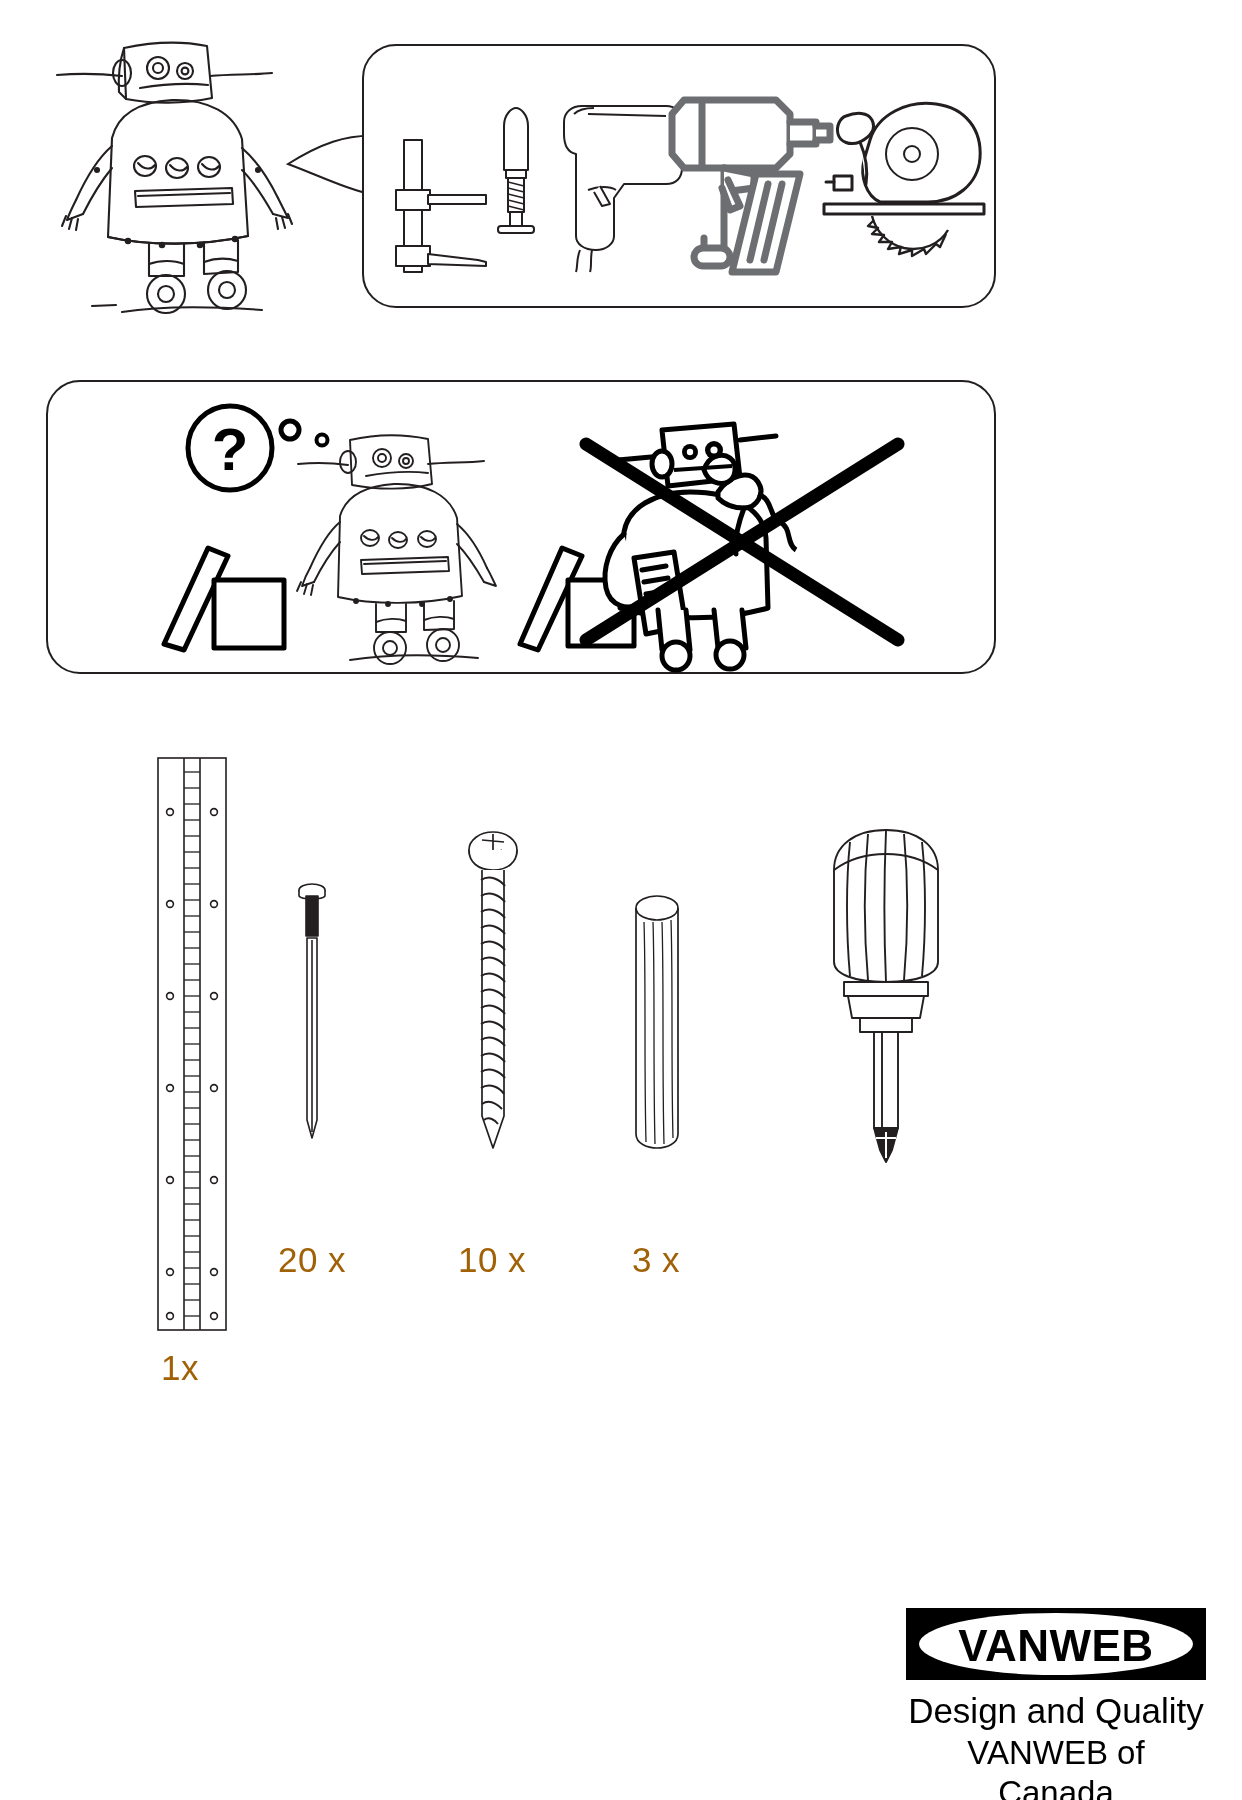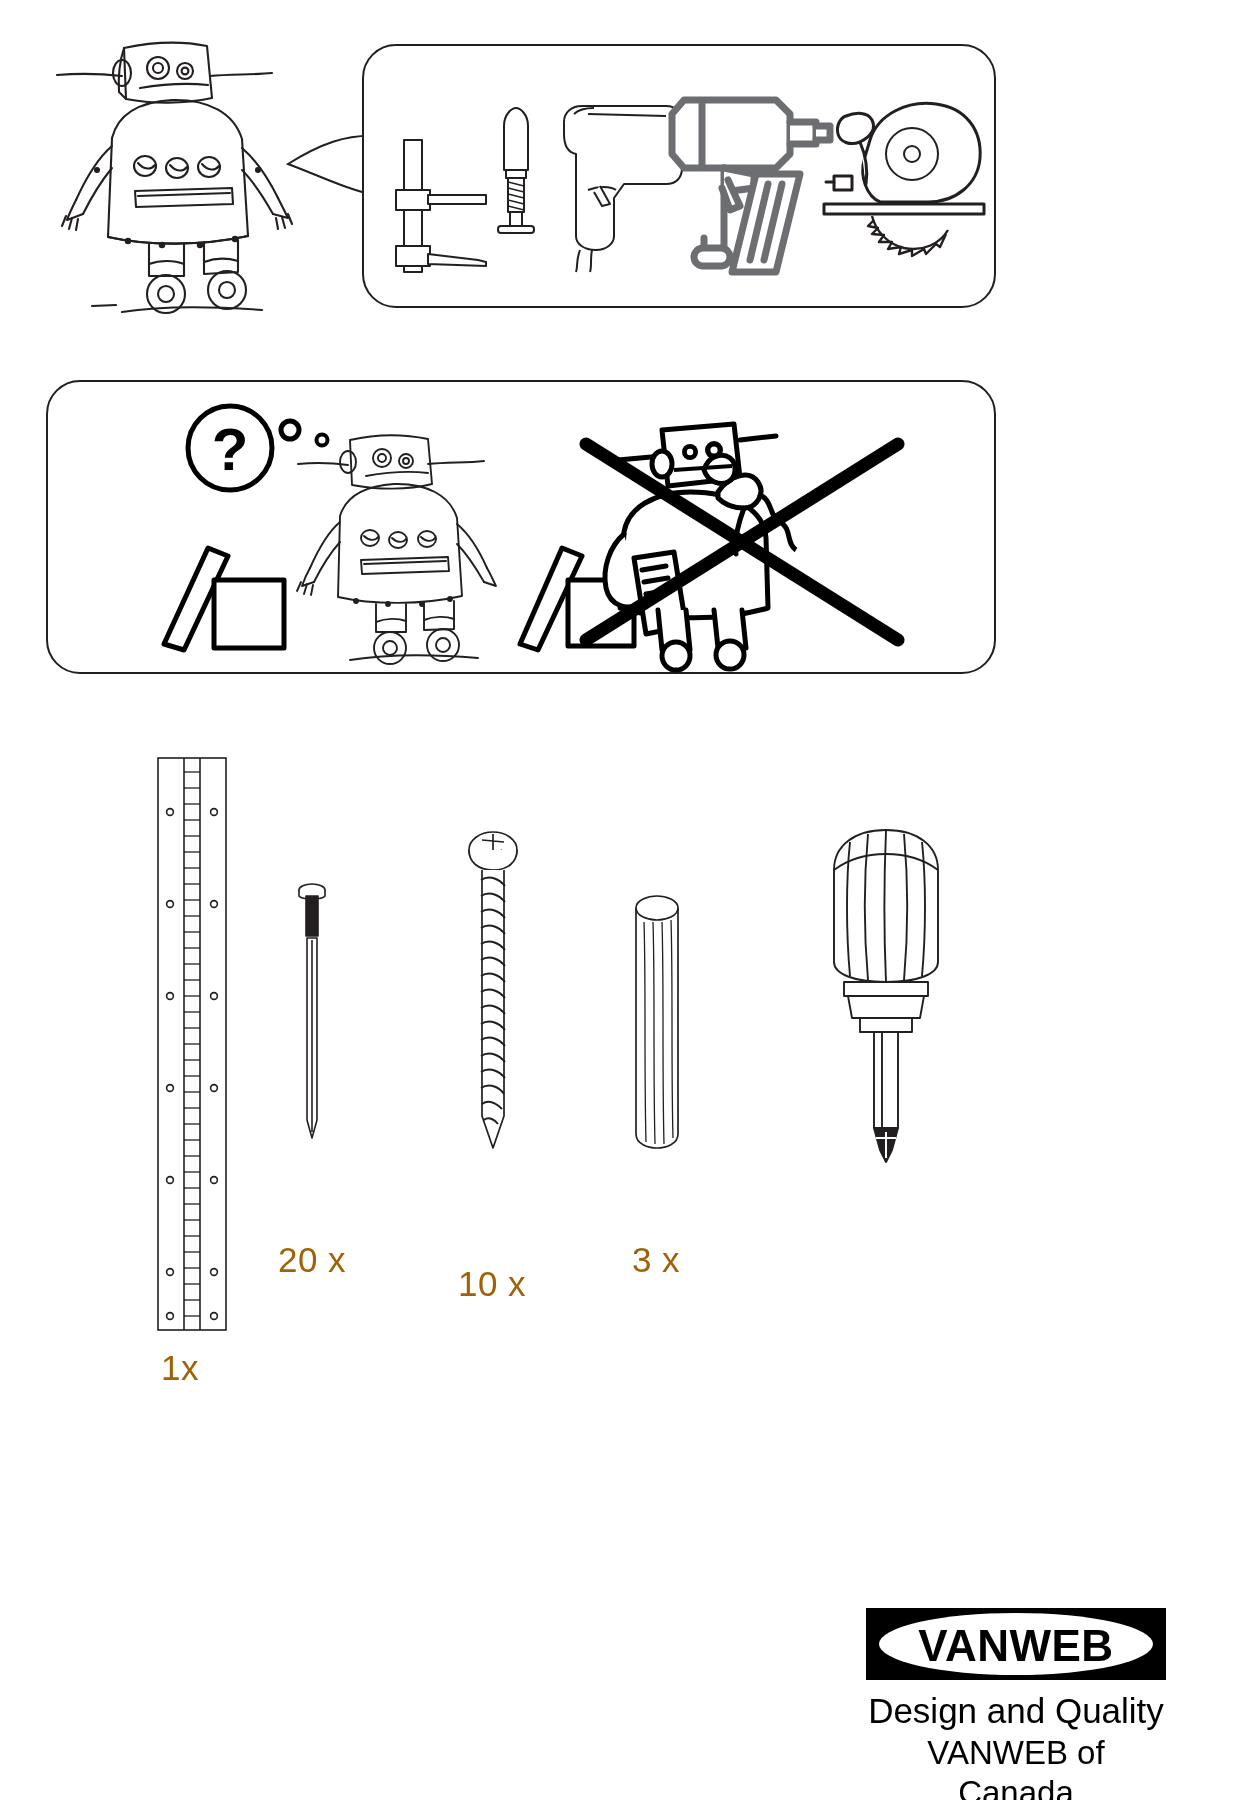--- a/index.html
+++ b/index.html
@@ -70,21 +70,21 @@
     font-size: 35px;
     font-weight: 400;
     color: #a16207;
     letter-spacing: 0.5px;
     white-space: nowrap;
     text-align: center;
   }
 
   
   #logo-block {
-    left: 866px;
+    left: 906px;
     top: 1608px;
     width: 300px;
     height: 150px;
     text-align: center;
   }
   #logo-oval-wrap {
     position: relative;
     width: 300px;
     height: 72px;
   }
@@ -526,21 +526,21 @@
           <path d="M19 196 C28 190 38 196 43 202"></path>
           <path d="M19 212 C28 206 38 212 43 218"></path>
           <path d="M19 228 C28 222 38 228 43 234"></path>
           <path d="M19 244 C28 238 38 244 43 250"></path>
           <path d="M19 260 C28 254 38 260 42 266"></path>
           <path d="M20 276 C27 271 35 276 40 281"></path>
           <path d="M22 292 C27 288 33 292 36 296"></path>
         </g>
       </svg>
     </div>
-    <div class="qty-label" style="left:432px; top:540px; width:120px;margin-top:24px;">10 x</div>
+    <div class="qty-label" style="left:432px; top:540px; width:120px;">10 x</div>
 
     <div class="part-slot" style="left:626px; top:194px; width:62px; height:260px;">
       <svg viewBox="0 0 62 260" width="62" height="260">
         <g fill="#ffffff" stroke="#231f20" stroke-width="1.7" stroke-linejoin="round">
           <path d="M10 14 C10 6 22 2 31 2 C40 2 52 6 52 14 L52 240
                    C52 250 40 254 31 254 C22 254 10 250 10 240 Z"></path>
           <path d="M10 14 C10 22 22 26 31 26 C40 26 52 22 52 14"></path>
         </g>
         <g fill="none" stroke="#231f20" stroke-width="1.3">
           <path d="M18 28 C20 90 18 170 20 248"></path>

